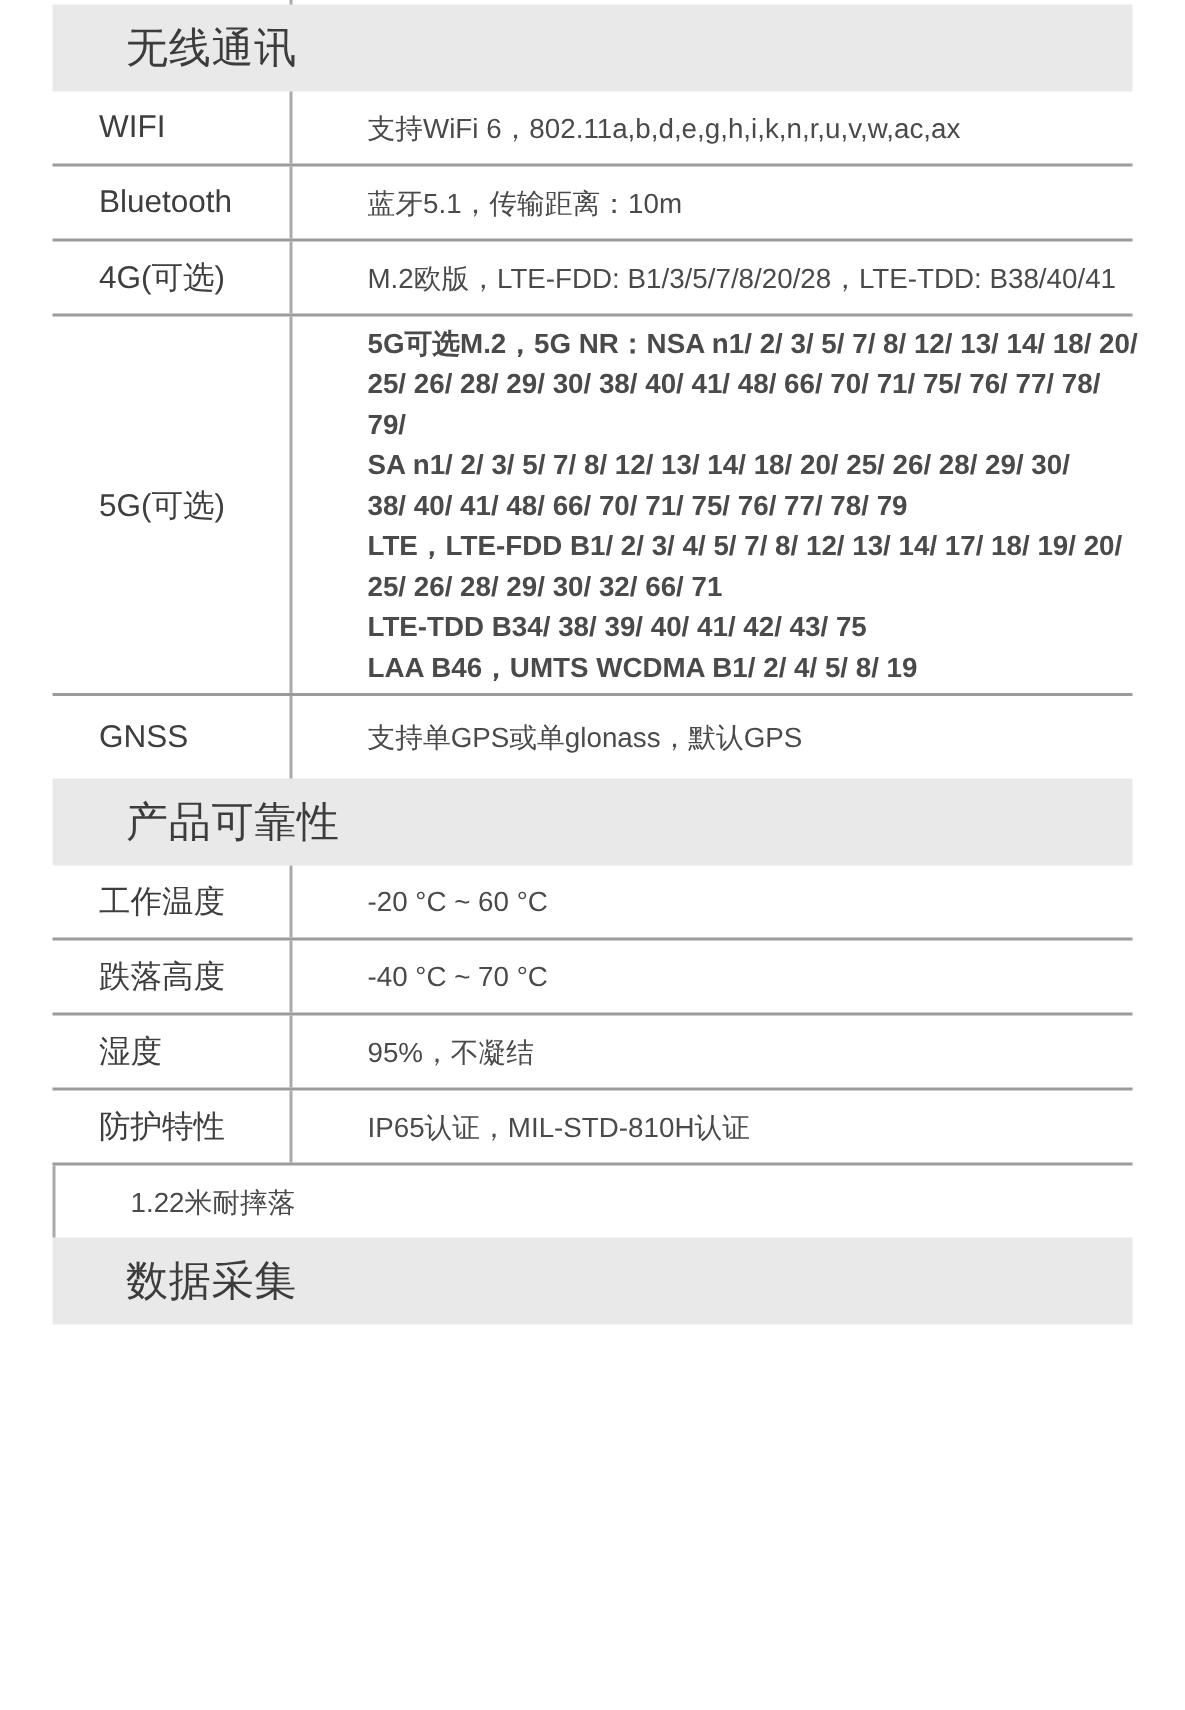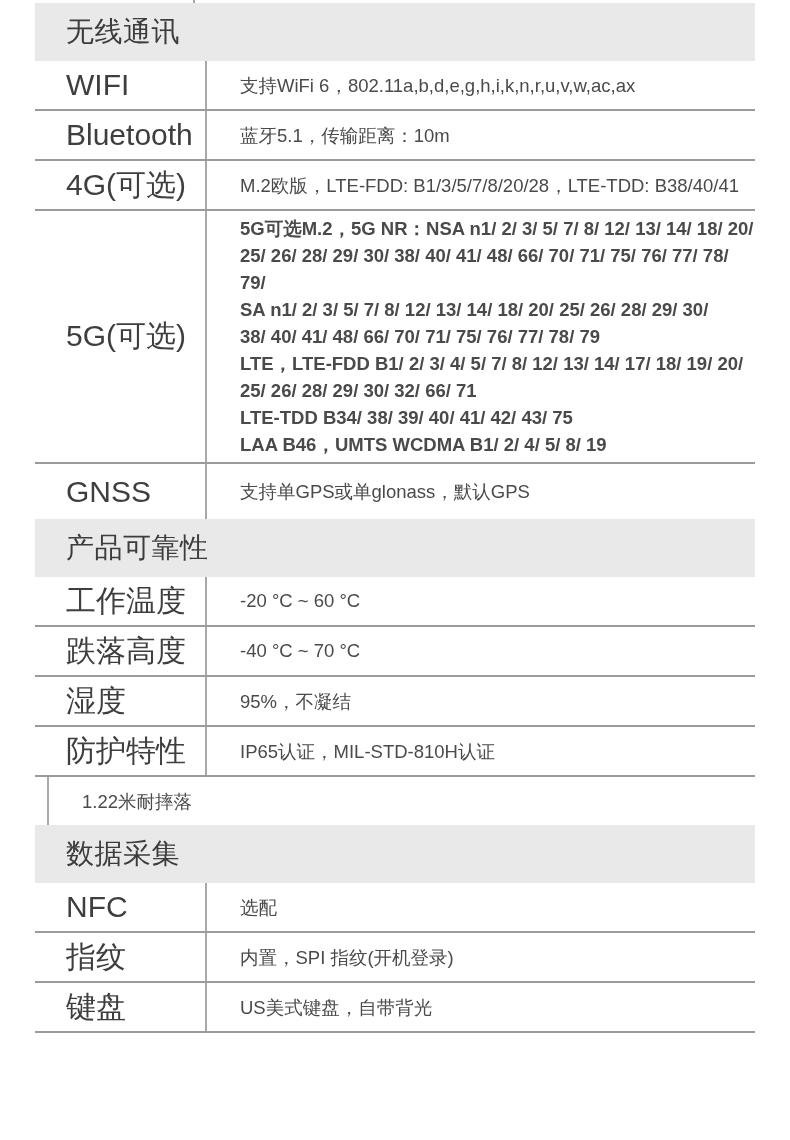--- a/index.html
+++ b/index.html
@@ -16,49 +16,48 @@
     background: var(--column-divider, #a9a9a9);
   }
   .spec-table {
     position: absolute; left: 35px; top: 3px;
     width: 720px;
   }
   .band {
     height: 58px;
     background: var(--section-band, #e9e9ea);
     display: flex; align-items: center;
-    padding-left: 31px;
+    padding-left: 49px;
     box-sizing: border-box;
     font-size: 28px;
     font-weight: 500;
     color: var(--header-text, #3c3c3c);
     letter-spacing: 0.5px;
   }
   .rows { }
   .row { display: flex; align-items: stretch; min-height: 48px; }
   .row + .row { border-top: 2px solid var(--row-divider, #9b9b9b); }
   .row-gnss { min-height: 55px; }
   .rows-last { border-bottom: 2px solid var(--row-divider, #9b9b9b); }
   .cell-label {
     width: 158px; box-sizing: border-box;
     padding-left: 31px;
     display: flex; align-items: center;
-    font-size: 30px;
+    font-size: 21px;
     color: var(--label-text, #3e3e3e);
     flex-shrink: 0;
   }
   .cell-value {
     flex: 1;
     border-left: 2px solid var(--column-divider, #a9a9a9);
-    padding-left: 33px;
+    padding-left: 50px;
     display: flex; align-items: center;
     font-size: 18.5px;
     color: var(--value-text, #4a4a4a);
     white-space: nowrap;
-    margin-left: 12px;
   }
   .cell-value.multi { white-space: normal; }
   .value-lines { padding: 4px 0; font-weight: bold; }
   .value-lines div { line-height: 27px; white-space: nowrap; }
 </style>
 </head>
 <body>
 
 <div class="top-tick"></div>
 
@@ -123,28 +122,14 @@
       <div class="cell-value">IP65认证，MIL-STD-810H认证</div>
     </div>
     <div class="row">
       <div class="cell-value">1.22米耐摔落</div>
     </div>
   </div>
 
   <div class="band">
     <span>数据采集</span>
   </div>
-  <div class="rows rows-last">
-    <div class="row">
-      <div class="cell-label">NFC</div>
-      <div class="cell-value">选配</div>
-    </div>
-    <div class="row">
-      <div class="cell-label">指纹</div>
-      <div class="cell-value">内置，SPI 指纹(开机登录)</div>
-    </div>
-    <div class="row">
-      <div class="cell-label">键盘</div>
-      <div class="cell-value">US美式键盘，自带背光</div>
-    </div>
-  </div>
 
 </div>
 
 </body></html>

